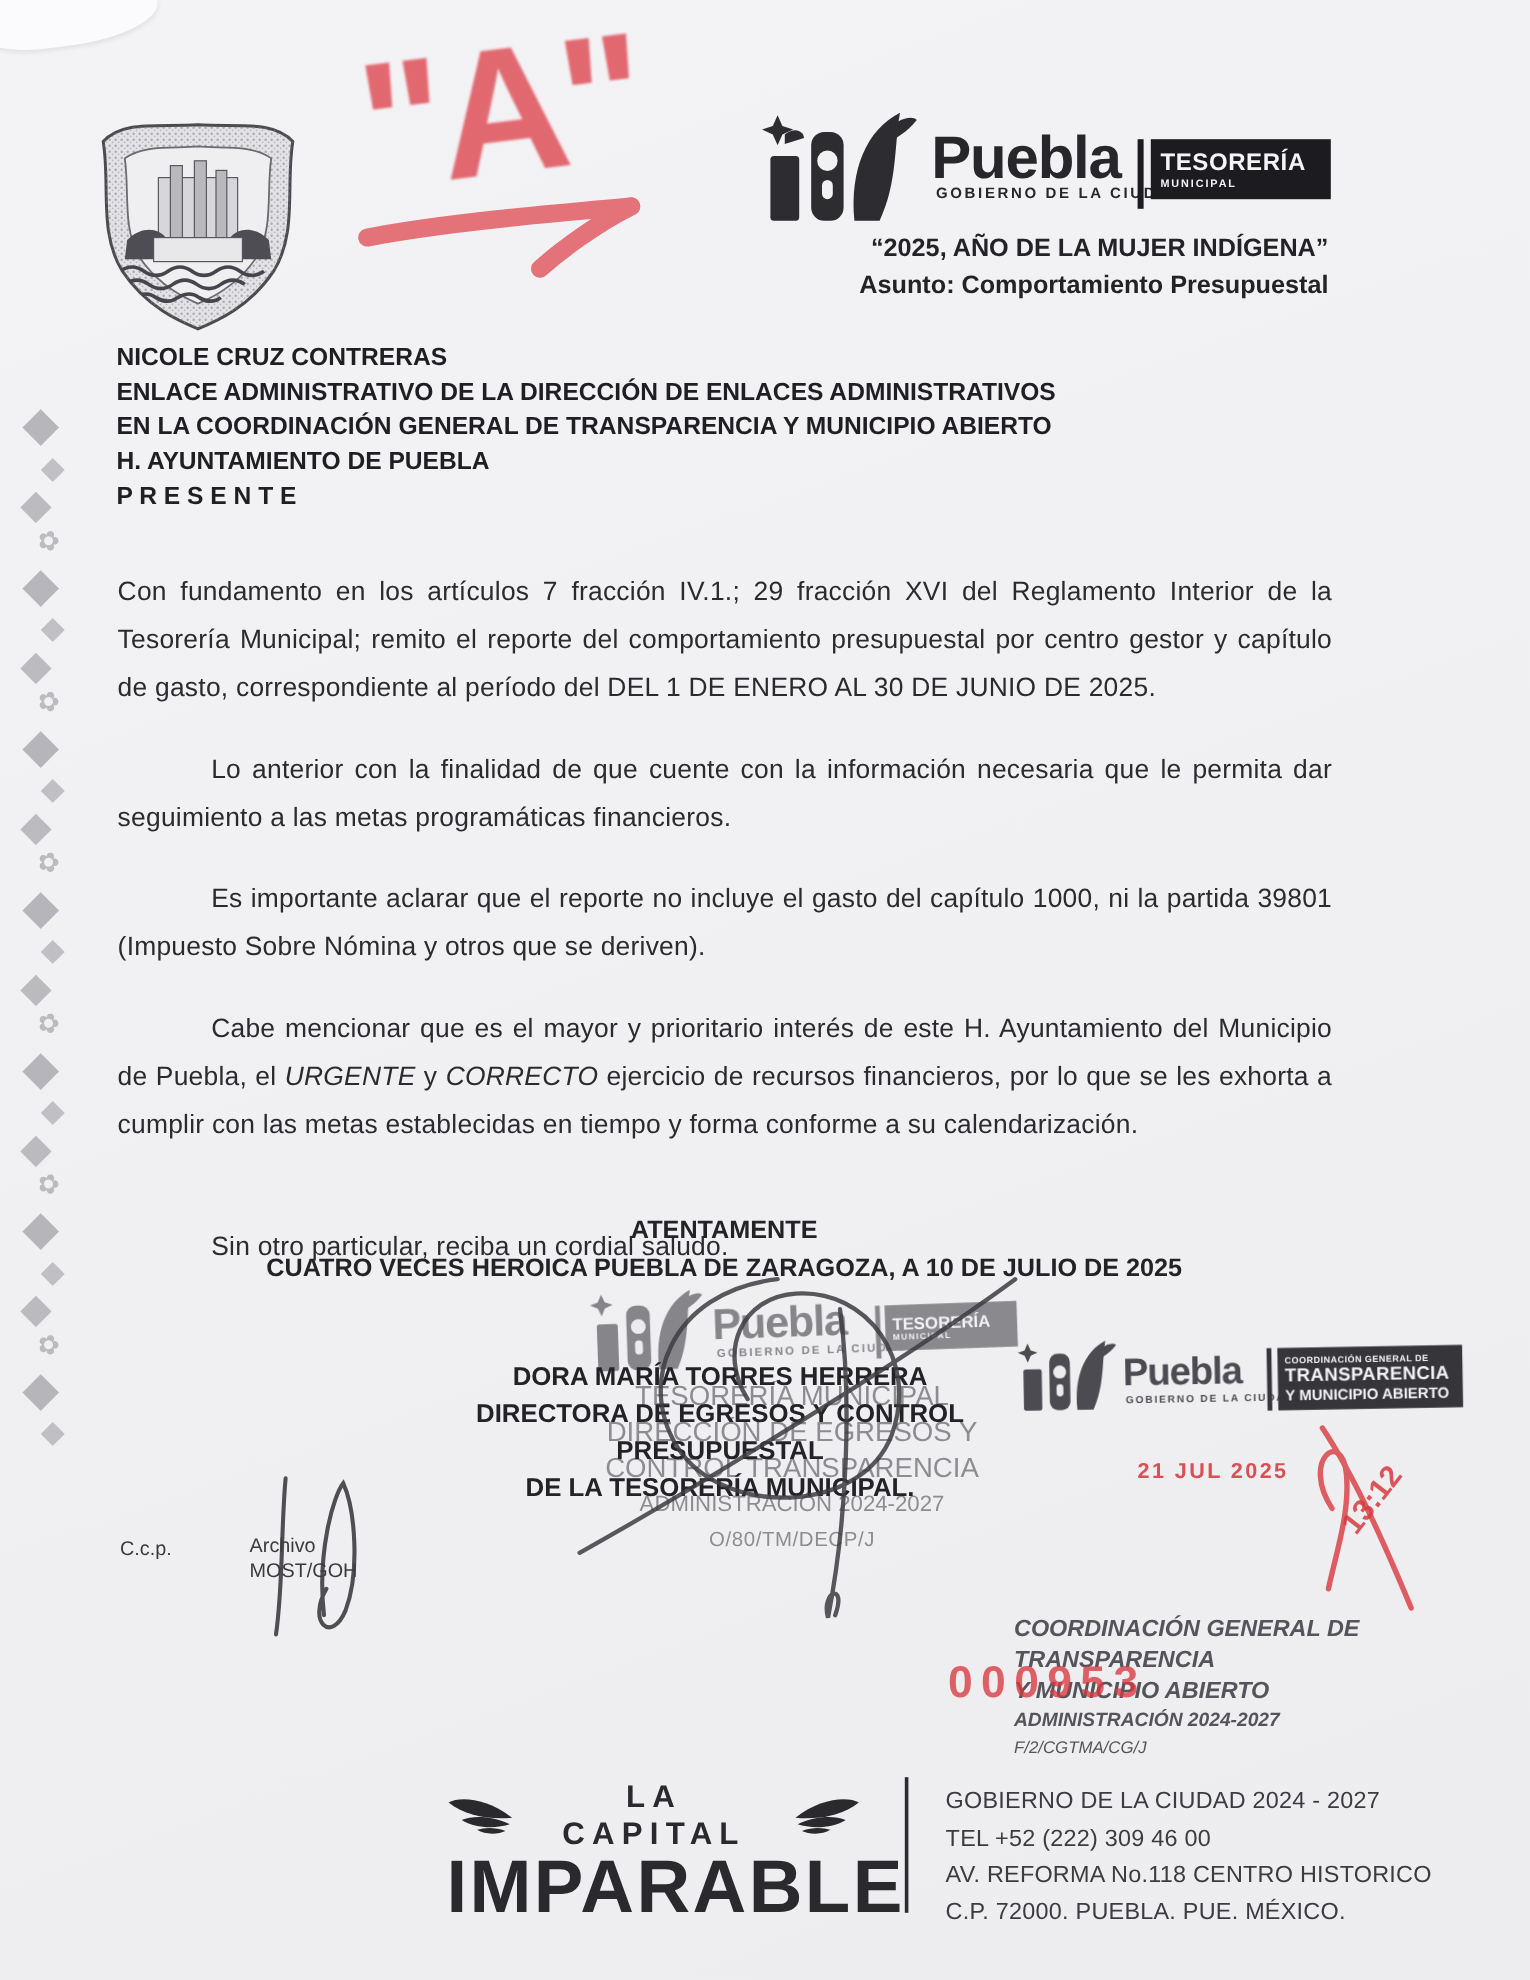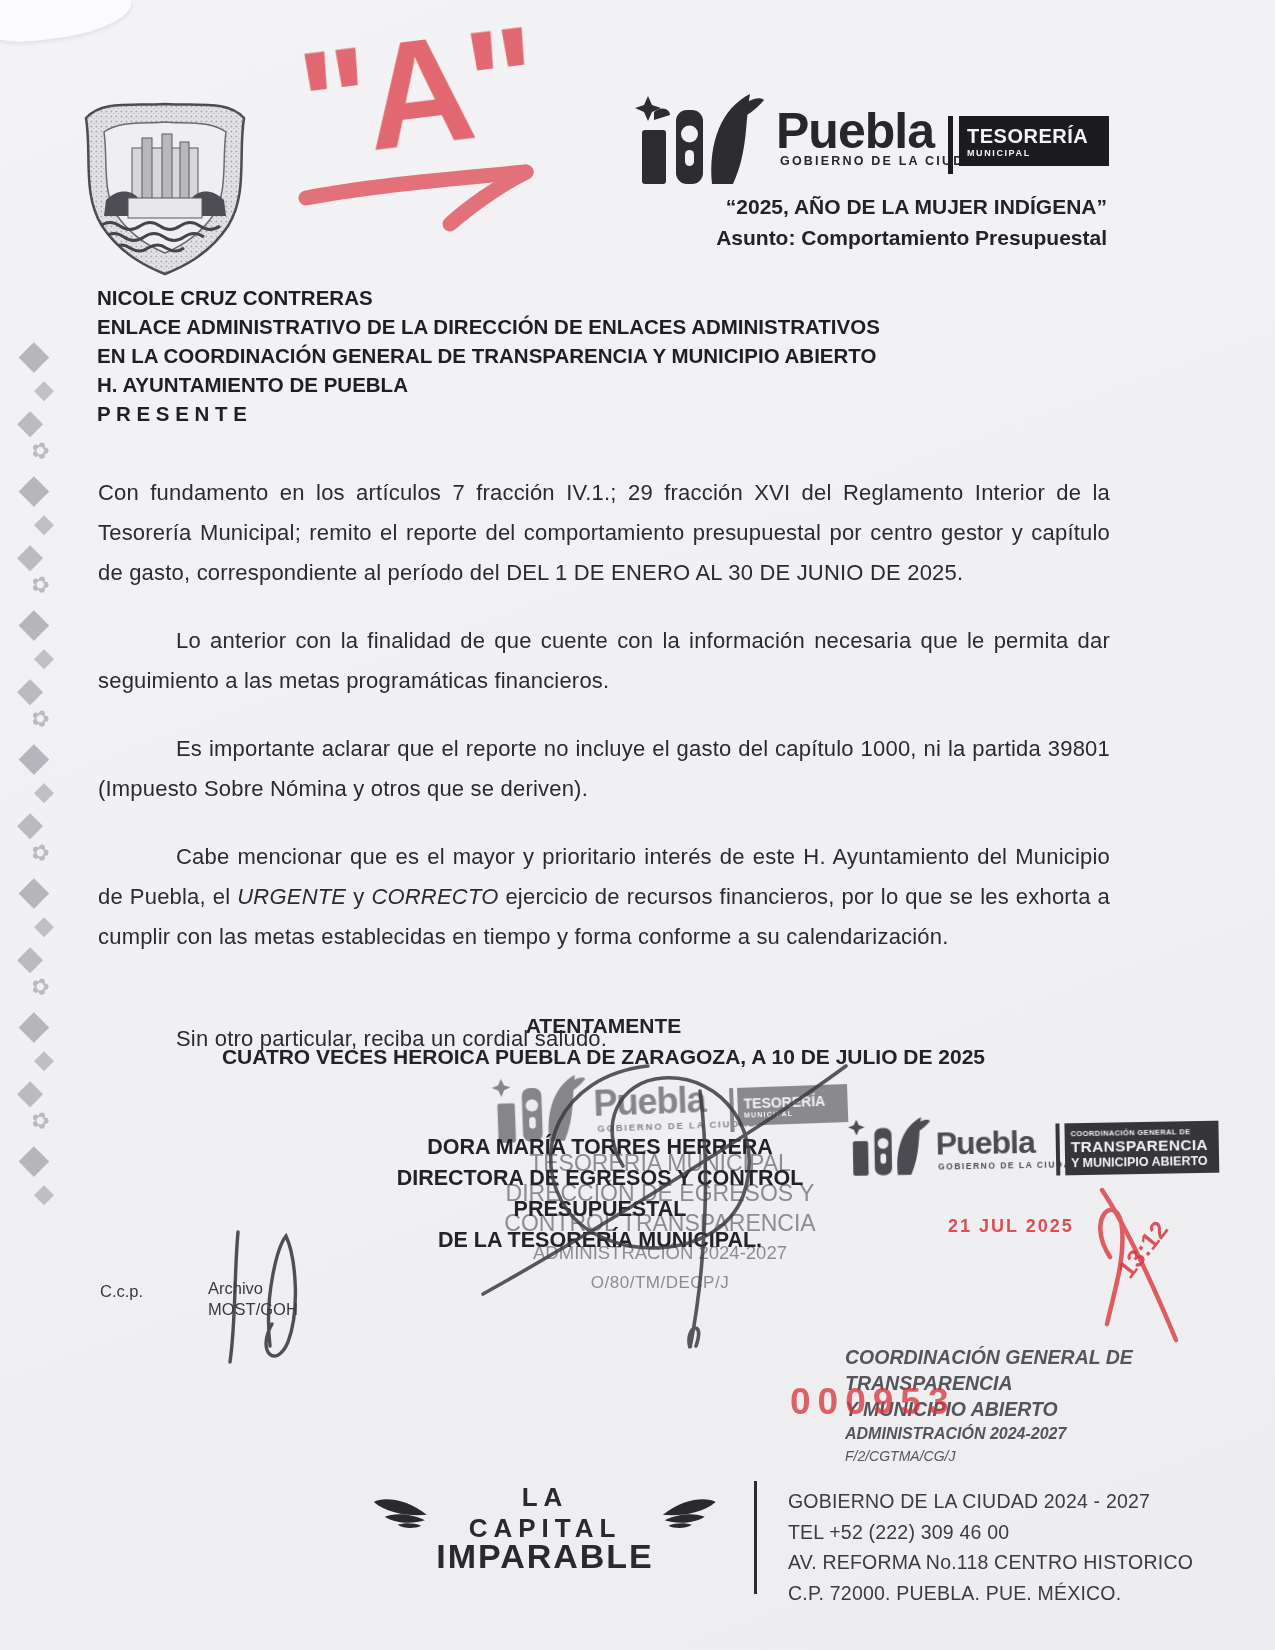--- a/index.html
+++ b/index.html
@@ -90,21 +90,21 @@
   .office .l3{font-size:16px;font-weight:700;line-height:24px;}
   .office .l4{font-size:14px;line-height:20px;}
   .folio{left:790px;top:1381px;font-size:37px;font-weight:700;letter-spacing:7px;opacity:.78;filter:blur(.45px);}
 
   .ccp{left:100px;top:1282px;font-size:16.5px;color:#39393e;}
   .ccp .dest{position:absolute;left:72px;top:-4px;line-height:21px;margin-left:36px;}
 
   .slogan{left:372px;top:1482px;width:346px;text-align:center;color:#2a2a2e;}
   .slogan .row1{display:flex;align-items:center;justify-content:center;gap:20px;}
   .slogan .cap{font-size:26px;font-weight:700;letter-spacing:6px;}
-  .slogan .imp{font-size:34px;font-weight:700;letter-spacing:2px;margin-top:-7px;}
+  .slogan .imp{font-size:62px;font-weight:700;letter-spacing:2px;margin-top:-7px;}
 
   .divider{left:754px;top:1481px;width:3px;height:113px;background:#2c2c30;}
   .address{left:788px;top:1486px;font-size:19.5px;line-height:30.5px;color:#3b3b40;letter-spacing:.2px;}
 </style>
 </head>
 <body>
 
 <div class="page">
 
   <div class="abs torn"></div>

